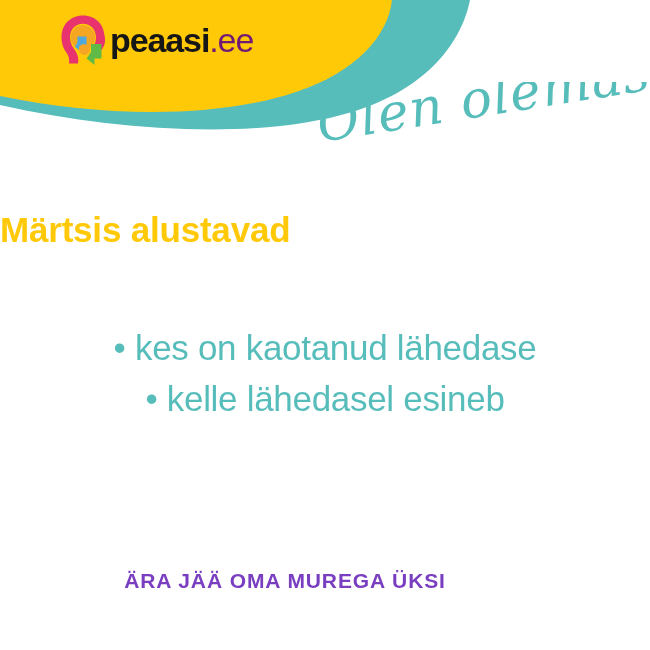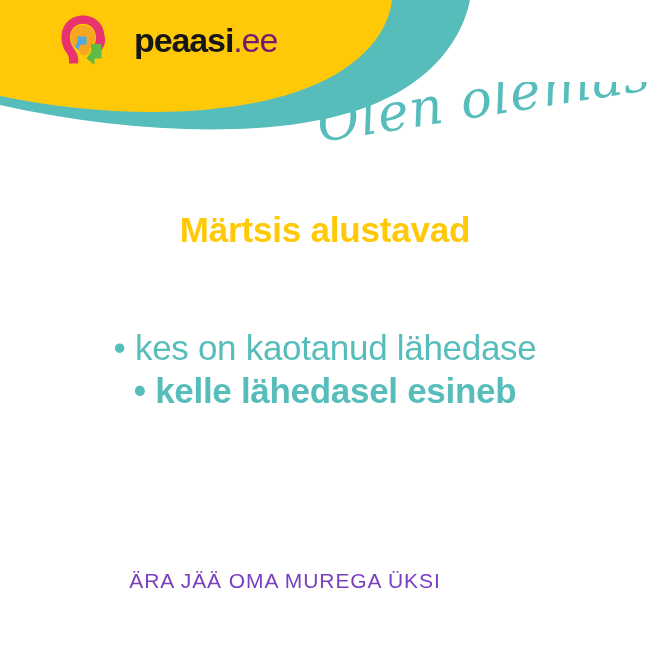--- a/index.html
+++ b/index.html
@@ -29,21 +29,21 @@
   }
 
   
   #logo-lockup {
     position: absolute;
     left: 58px;
     top: 12px;
     height: 56px;
     display: flex;
     align-items: center;
-    gap: 24px;
+    gap: 0;
   }
   #logo-mark {
     width: 52px;
     height: 52px;
     display: block;
   }
   #logo-wordmark {
     font-size: 34px;
     letter-spacing: -1.1px;
     line-height: 1;
@@ -69,21 +69,21 @@
     height: 82px;
   }
   #script-tagline svg { display:block; width:100%; height:100%; }
 
   
   #headline {
     position: absolute;
     left: 0;
     top: 207px;
     width: 650px;
-    text-align: center;
+    text-align: left;
     color: #FFC907;
     font-size: 35px;
     font-weight: 700;
     line-height: 1.32;
     letter-spacing: -0.2px;
   }
   #headline .hl-line { display: block; white-space: nowrap; }
 
   
   #bullet-block {
@@ -92,33 +92,33 @@
     top: 326px;
     width: 650px;
     text-align: center;
     color: #57BDBB;
     font-size: 35px;
     font-weight: 400;
     line-height: 1.24;
     letter-spacing: -0.3px;
   }
   .bullet-group { display: block; }
-  .bullet-group + .bullet-group { margin-top: 0; font-weight: bold; }
+  .bullet-group + .bullet-group { margin-top: 8px; }
   .bl-line { display: block; white-space: nowrap; }
 
   
   #footer-slogan {
     position: absolute;
     left: 0;
     top: 568px;
     width: 570px;
     text-align: center;
     color: #7A3EC0;
     font-size: 21px;
-    font-weight: 400;
+    font-weight: 700;
     letter-spacing: 0.9px;
     line-height: 1.2;
     white-space: nowrap;
   }
 </style>
 </head>
 <body>
 
 <div id="poster">
 

